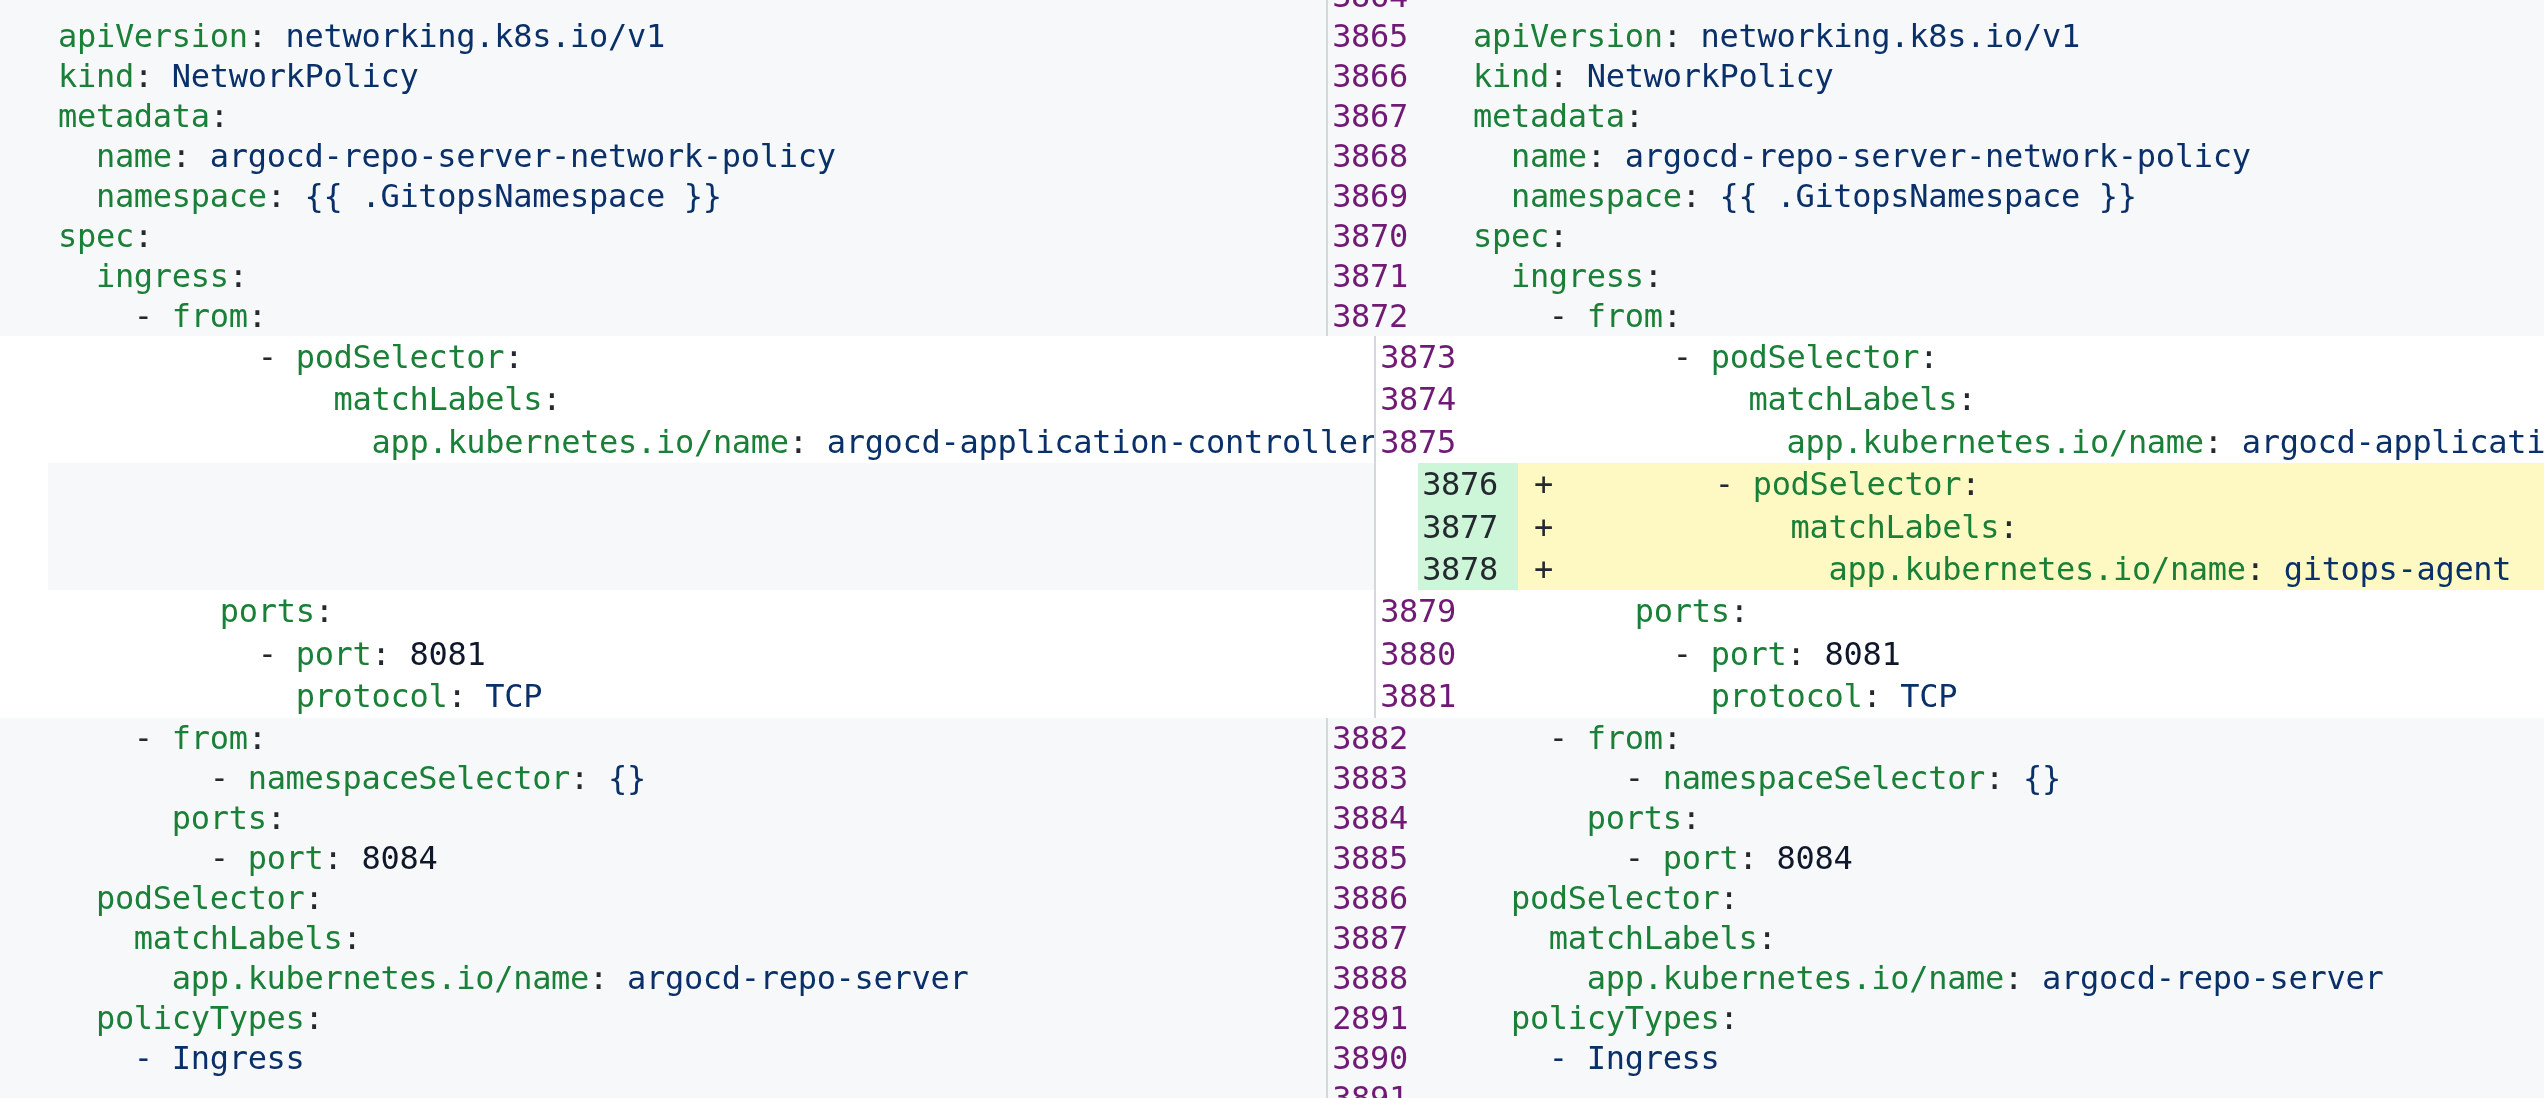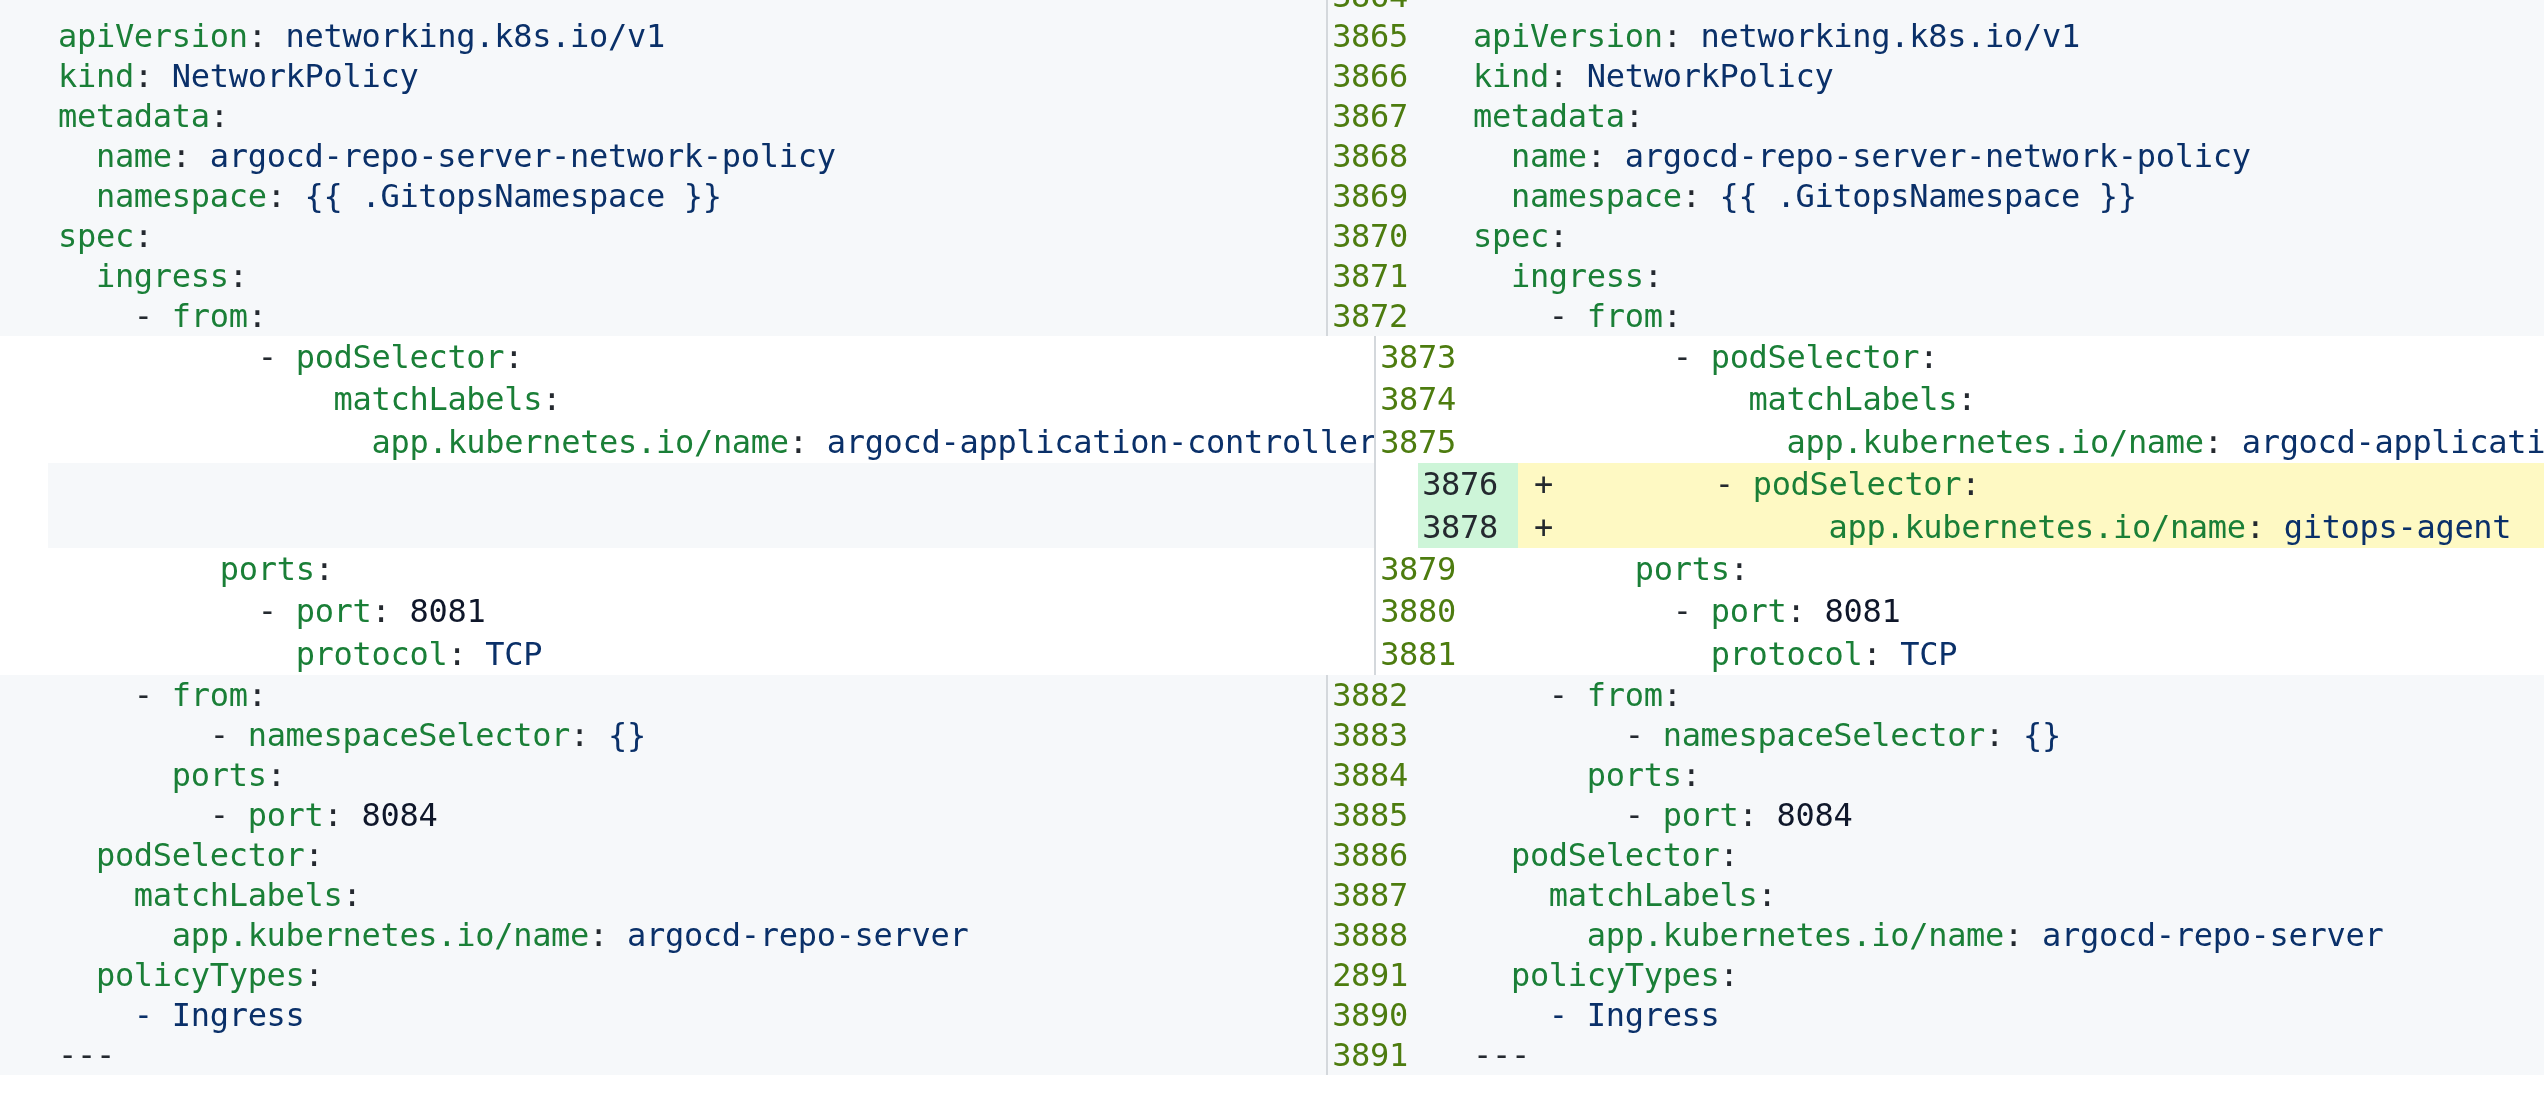--- a/index.html
+++ b/index.html
@@ -29,21 +29,21 @@
     white-space: pre;
     overflow: hidden;
     flex: none;
   }
   .vline { width: 2px; flex: none; background: #d4d8dc; }
   .gut {
     width: 100px;
     flex: none;
     text-align: right;
     padding-right: 20px;
-    color: #4d7c0f;
+    color: #701a75;
     cursor: pointer;
   }
   .rcode {
     flex: 1;
     padding-left: 16px;
     white-space: pre;
     overflow: hidden;
   }
   .mk { display: inline-block; width: 29px; white-space: pre; color: #24292f; }
 
@@ -139,20 +139,26 @@
       </div>
       <div class="row add">
         <div class="lcode"></div>
         <div class="vline"></div>
         <div class="gut">3876</div>
         <div class="rcode"><span class="mk">+</span><span class="seg-p">        - </span><span class="seg-k">podSelector</span><span class="seg-p">:</span></div>
       </div>
       <div class="row add">
         <div class="lcode"></div>
         <div class="vline"></div>
+        <div class="gut">3877</div>
+        <div class="rcode"><span class="mk">+</span><span class="seg-k">            matchLabels</span><span class="seg-p">:</span></div>
+      </div>
+      <div class="row add">
+        <div class="lcode"></div>
+        <div class="vline"></div>
         <div class="gut">3878</div>
         <div class="rcode"><span class="mk">+</span><span class="seg-k">              app.kubernetes.io/name</span><span class="seg-p">:</span><span class="seg-s"> gitops-agent</span></div>
       </div>
       <div class="row hunk">
         <div class="lcode"><span class="seg-k">      ports</span><span class="seg-p">:</span></div>
         <div class="vline"></div>
         <div class="gut">3879</div>
         <div class="rcode"><span class="mk"> </span><span class="seg-k">      ports</span><span class="seg-p">:</span></div>
       </div>
       <div class="row hunk">

